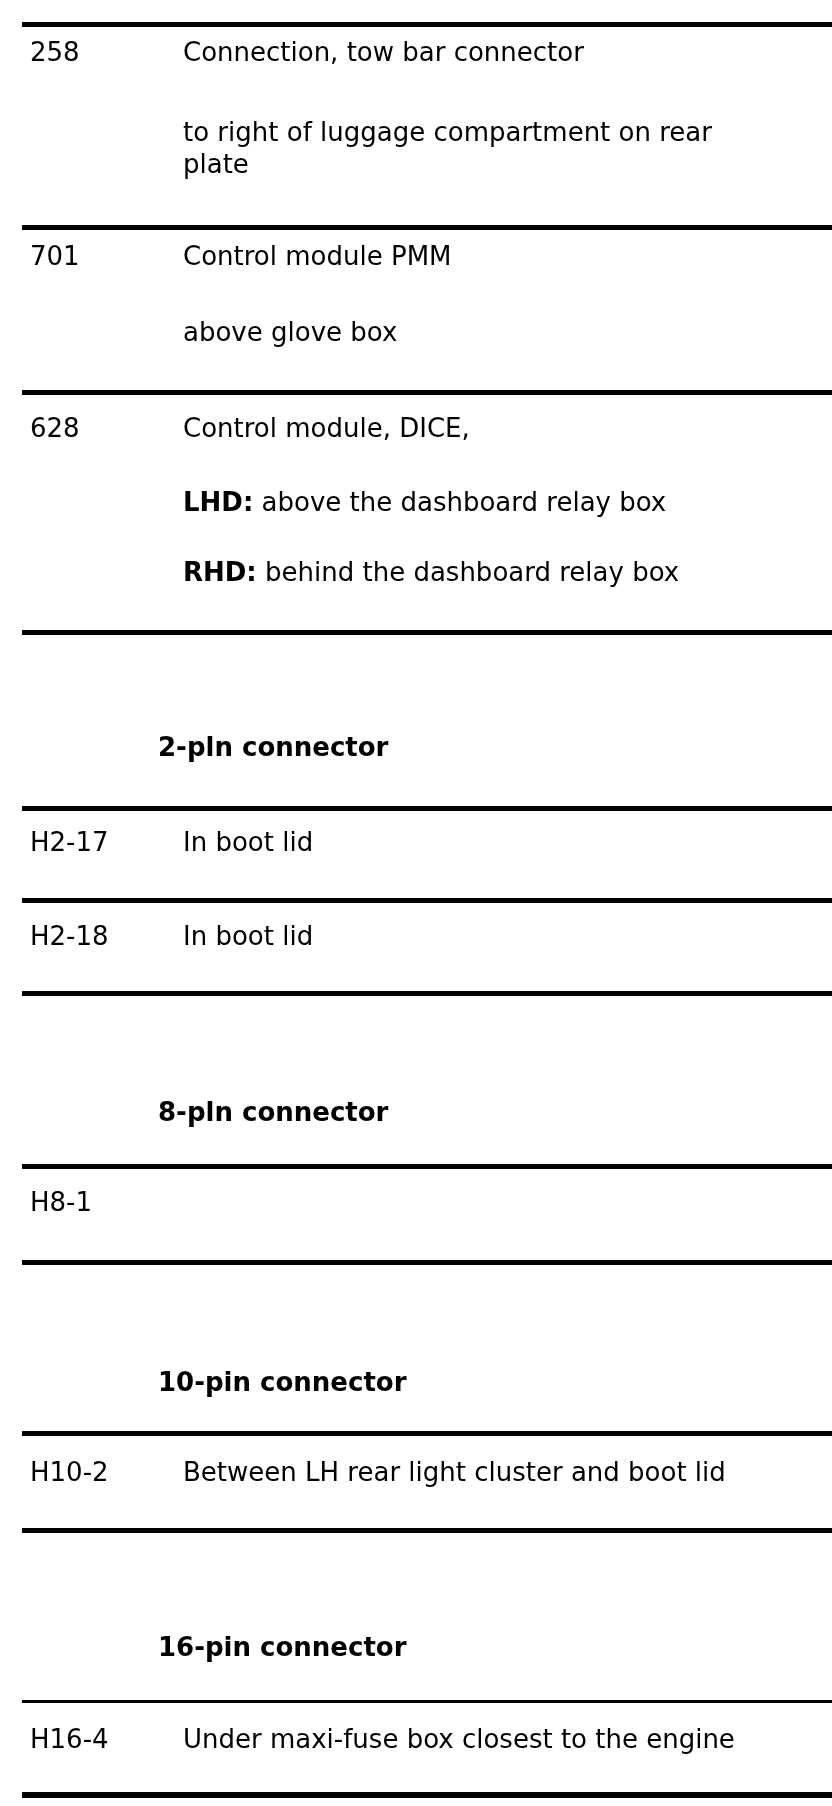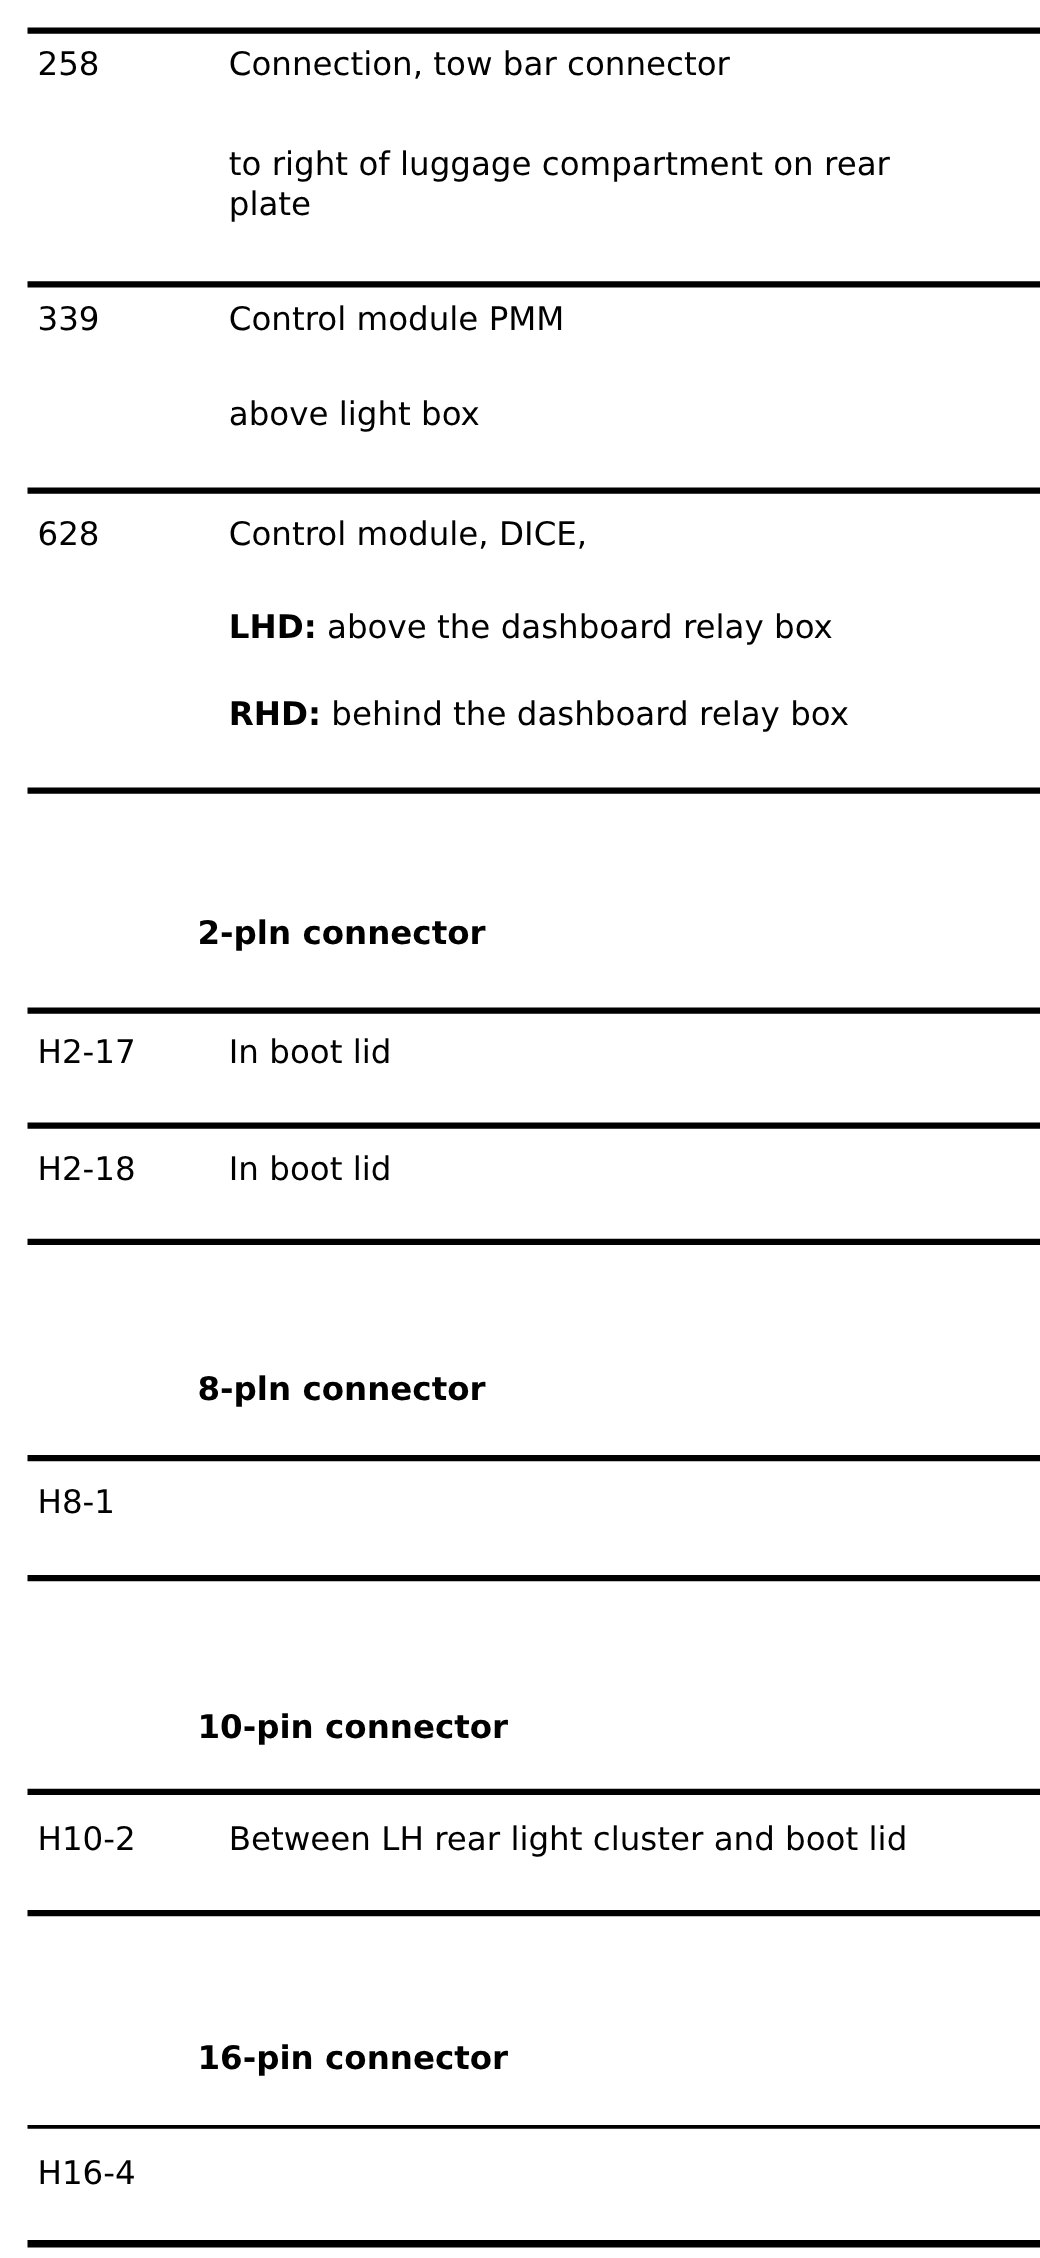--- a/index.html
+++ b/index.html
@@ -51,23 +51,23 @@
 <body>
 
 <div class="page">
 
   <div class="rule rule-thick" style="top:22px"></div>
   <div class="code" style="top:36px">258</div>
   <div class="desc" style="top:36px">Connection, tow bar connector</div>
   <div class="desc" style="top:116px">to right of luggage compartment on rear plate</div>
 
   <div class="rule rule-thick" style="top:225px"></div>
-  <div class="code" style="top:240px">339</div>
+  <div class="code" style="top:240px">701</div>
   <div class="desc" style="top:240px">Control module PMM</div>
-  <div class="desc" style="top:316px">above light box</div>
+  <div class="desc" style="top:316px">above glove box</div>
 
   <div class="rule rule-thick" style="top:390px"></div>
   <div class="code" style="top:412px">628</div>
   <div class="desc" style="top:412px">Control module, DICE,</div>
   <div class="desc" style="top:486px"><span class="bold">LHD:</span><span> above the dashboard relay box</span></div>
   <div class="desc" style="top:556px"><span class="bold">RHD:</span><span> behind the dashboard relay box</span></div>
 
   <div class="rule rule-thick" style="top:630px"></div>
   <div class="heading" style="top:731px">2-pln connector</div>
   <div class="rule rule-thick" style="top:806px"></div>
@@ -85,15 +85,16 @@
 
   <div class="heading" style="top:1366px">10-pin connector</div>
   <div class="rule rule-thick" style="top:1431px"></div>
   <div class="code" style="top:1456px">H10-2</div>
   <div class="desc" style="top:1456px">Between LH rear light cluster and boot lid</div>
   <div class="rule rule-thick" style="top:1528px"></div>
 
   <div class="heading" style="top:1631px">16-pin connector</div>
   <div class="rule rule-thin" style="top:1700px"></div>
   <div class="code" style="top:1723px">H16-4</div>
+  <div class="desc" style="top:1723px">Under maxi-fuse box closest to the engine</div>
   <div class="rule rule-heavy" style="top:1792px"></div>
 
 </div>
 
 </body></html>

